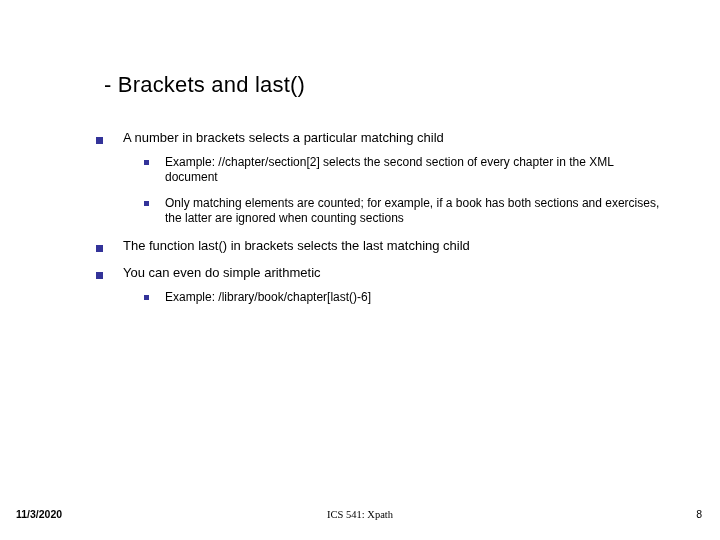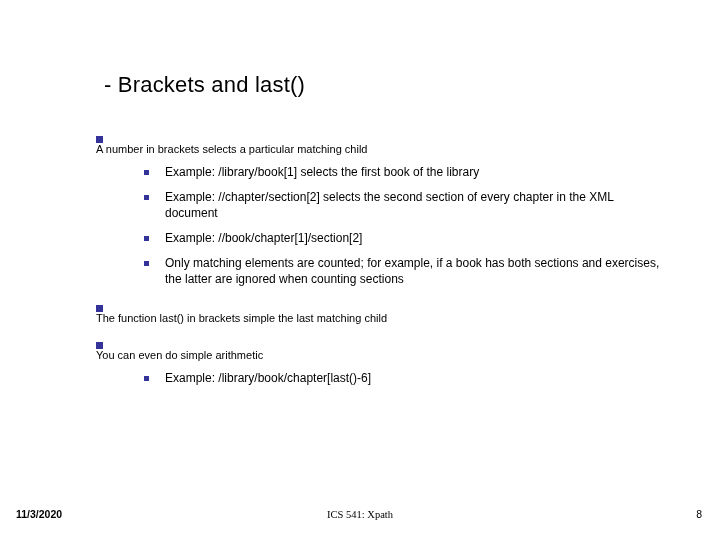--- a/index.html
+++ b/index.html
@@ -24,24 +24,23 @@
     position: absolute;
     top: 130px;
     left: 96px;
     right: 52px;
   }
   .lvl1 {
     margin: 0 0 12px 0;
   }
   .lvl1-head {
     display: flex;
-    align-items: flex-start;
-    font-size: 11px;
+    align-items: center;
+    font-size: 13px;
     margin-bottom: 10px;
-    flex-direction: column;
   }
   .sq1 {
     width: 7px;
     height: 7px;
     background: #333399;
     flex: 0 0 auto;
     margin-top: 6px;
     margin-right: 20px;
   }
   .lvl2-list {
@@ -87,41 +86,33 @@
 <div class="content">
 
   <div class="lvl1">
     <div class="lvl1-head">
       <span class="sq1"></span>
       <span>A number in brackets selects a particular matching child</span>
     </div>
     <div class="lvl2-list">
       <div class="lvl2">
         <span class="sq2"></span>
-        <span class="lvl2-text">Example: /library/book[1] selects the first book of the library</span>
-      </div>
-      <div class="lvl2">
-        <span class="sq2"></span>
         <span class="lvl2-text">Example: //chapter/section[2] selects the second section of every chapter in the XML document</span>
-      </div>
-      <div class="lvl2">
-        <span class="sq2"></span>
-        <span class="lvl2-text">Example: //book/chapter[1]/section[2]</span>
       </div>
       <div class="lvl2">
         <span class="sq2"></span>
         <span class="lvl2-text">Only <span class="em">matching</span> elements are counted; for example, if a book has both sections and exercises, the latter are ignored when counting sections</span>
       </div>
     </div>
   </div>
 
   <div class="lvl1">
     <div class="lvl1-head">
       <span class="sq1"></span>
-      <span>The function last() in brackets simple the last matching child</span>
+      <span>The function last() in brackets selects the last matching child</span>
     </div>
   </div>
 
   <div class="lvl1">
     <div class="lvl1-head">
       <span class="sq1"></span>
       <span>You can even do simple arithmetic</span>
     </div>
     <div class="lvl2-list">
       <div class="lvl2">

